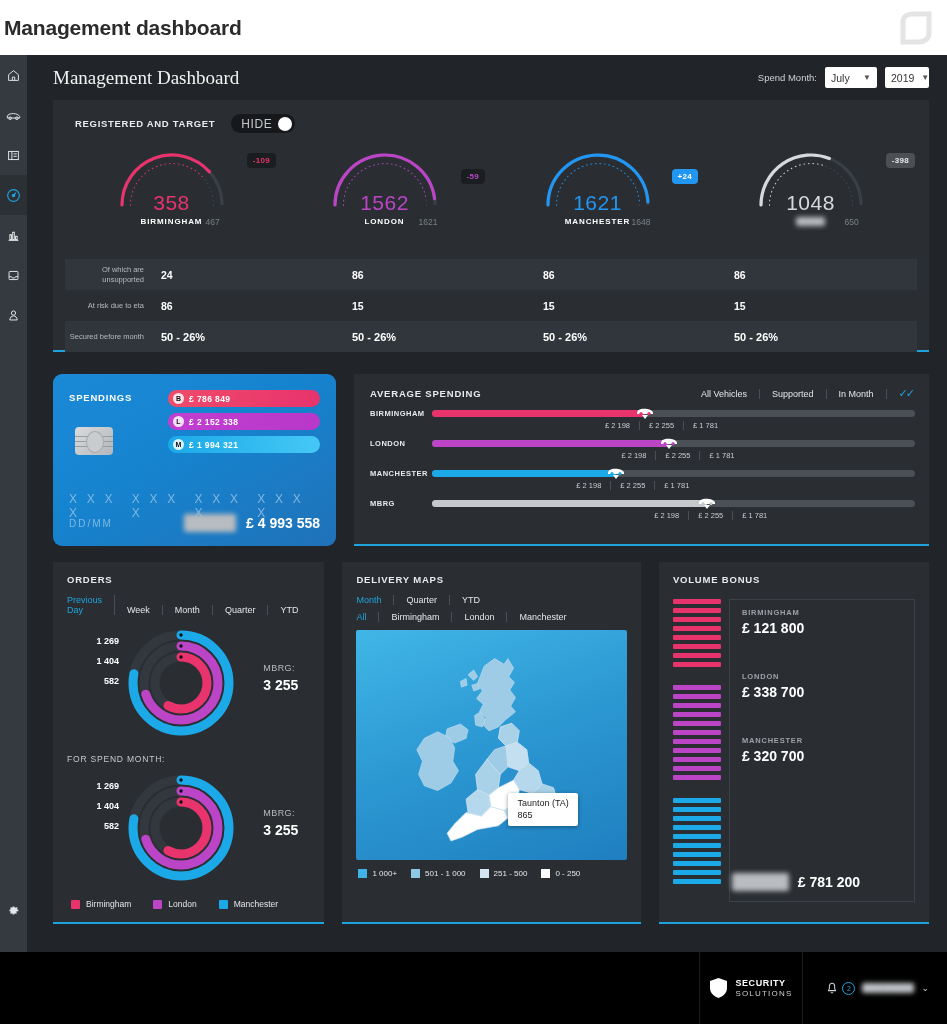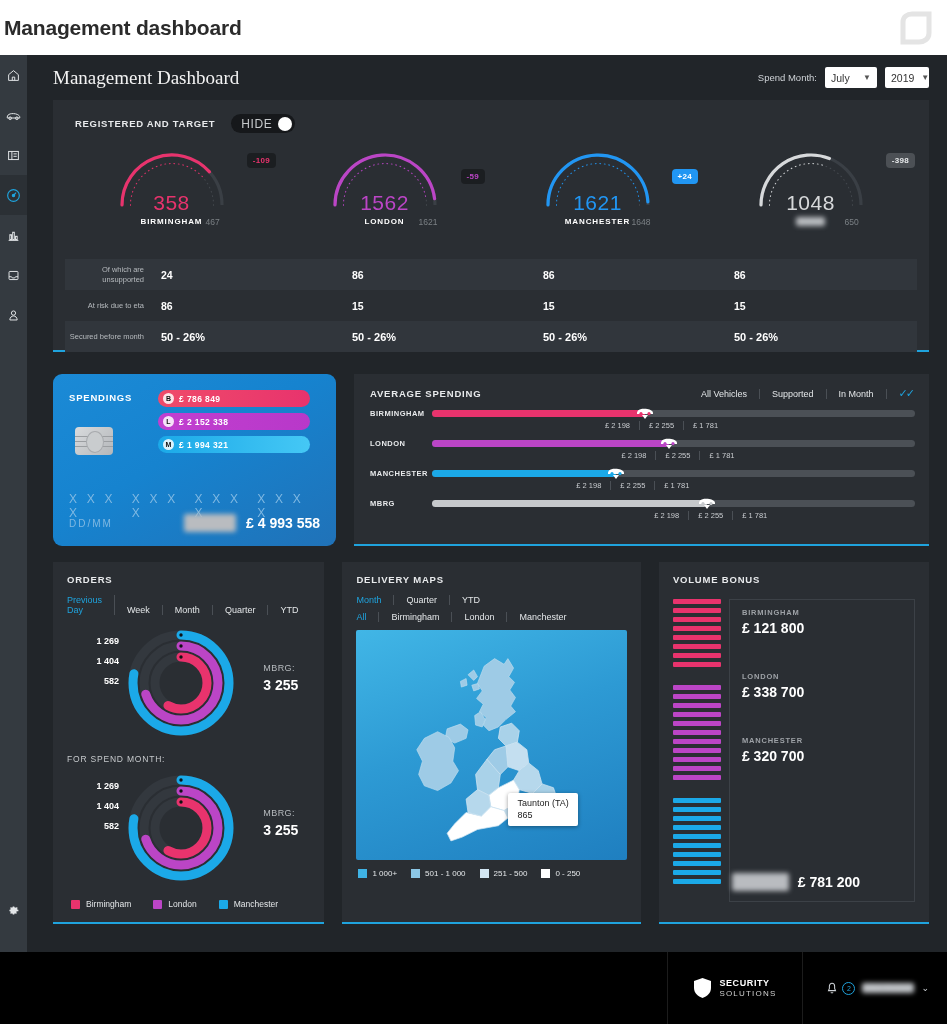--- a/index.html
+++ b/index.html
@@ -126,21 +126,21 @@
     position:absolute; left:22px; top:53px; width:38px; height:28px; border-radius:4px;
     background:linear-gradient(135deg,#d9dbdd,#b4b7ba);
   }
   .chip:after{
     content:""; position:absolute; left:11px; top:4px; width:16px; height:20px;
     border-radius:50%; background:#c9ccce; border:1px solid #a8abae;
   }
   .chip-lines { position:absolute; left:0; top:9px; width:38px; height:10px; }
   .chip-lines i { position:absolute; background:#9b9ea1; height:1px; width:38px;}
 
-  .pills { position:absolute; right:26px; top:16px; width:152px; }
+  .pills { position:absolute; right:16px; top:16px; width:152px; }
   .pill {
     height:17px; border-radius:9px; margin-bottom:6px; display:flex; align-items:center;
     padding-left:5px; gap:5px;
   }
   .pill-ic {
     width:11px; height:11px; border-radius:50%; background:rgba(255,255,255,.85);
     color:#111; font-size:7px; font-weight:bold; display:flex;
     align-items:center; justify-content:center;
   }
   .pill-txt { font-size:8.5px; font-weight:bold; color:#fff; letter-spacing:0.4px; }
@@ -231,21 +231,21 @@
   .vol-v { font-size:14px; color:#fff; font-weight:bold; margin-top:3px; }
   .vol-total { position:absolute; left:0; bottom:10px; display:flex; align-items:center; gap:9px; padding-left:2px;}
   .vol-total .v { font-size:14px; color:#fff; font-weight:bold; }
 
   
   .footer {
     position:absolute; left:27px; top:952px; width:920px; height:72px; background:#000;
     display:flex; align-items:center; justify-content:flex-end;
   }
   .footer-sec {
-    height:72px; display:flex; align-items:center; gap:8px; padding:0 26px;
+    height:72px; display:flex; align-items:center; gap:8px; padding:0 10px;
     border-left:1px solid #1c1c1c; border-right:1px solid #1c1c1c;
   }
   .sec-text { line-height:1.15; }
   .sec-1 { font-size:9px; font-weight:bold; color:#fff; letter-spacing:0.6px; }
   .sec-2 { font-size:8px; color:#d0d0d0; letter-spacing:1.2px; }
   .footer-user { display:flex; align-items:center; gap:7px; padding:0 18px 0 22px; }
   .bell-badge {
     width:13px; height:13px; border-radius:50%; border:1px solid #1fa3dd; color:#1fa3dd;
     font-size:7px; display:flex; align-items:center; justify-content:center; margin-left:-4px;
   }

